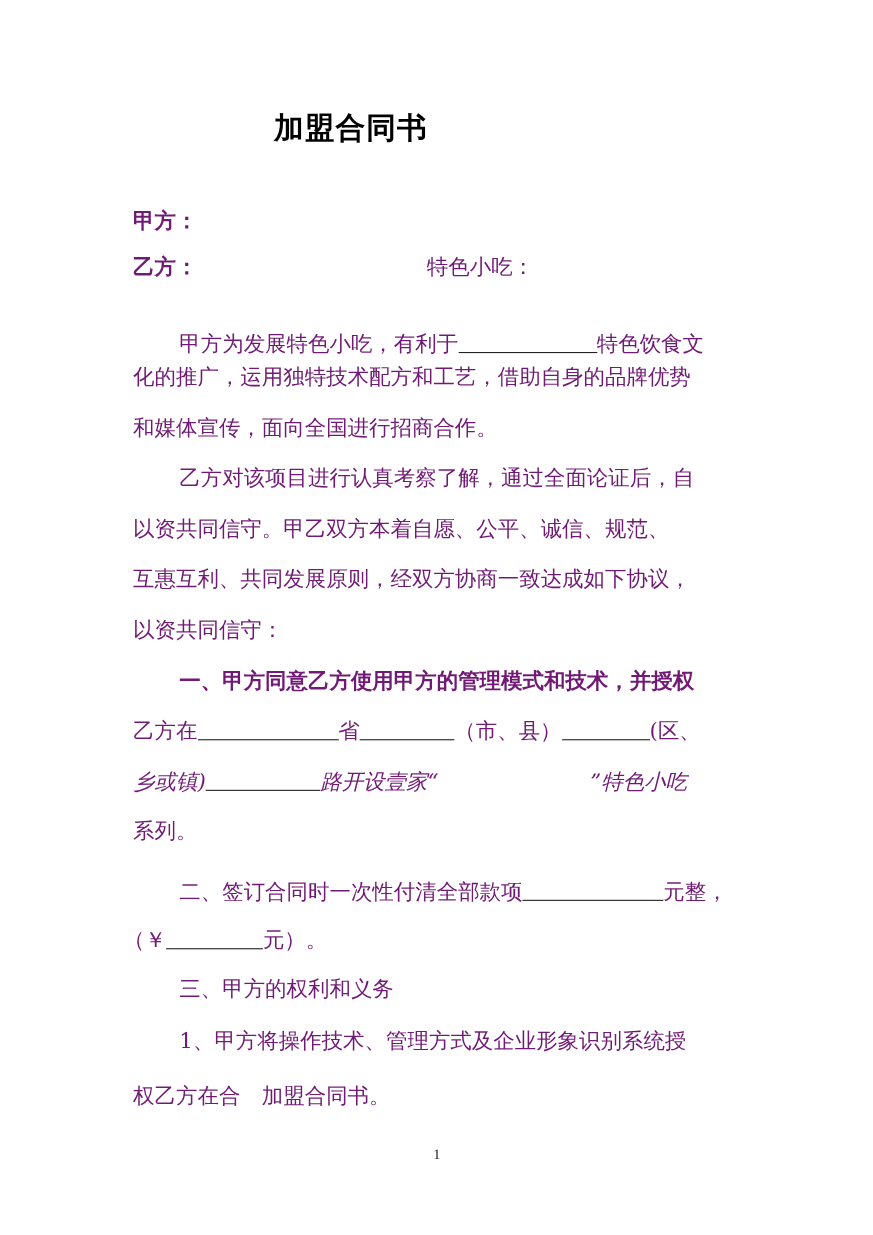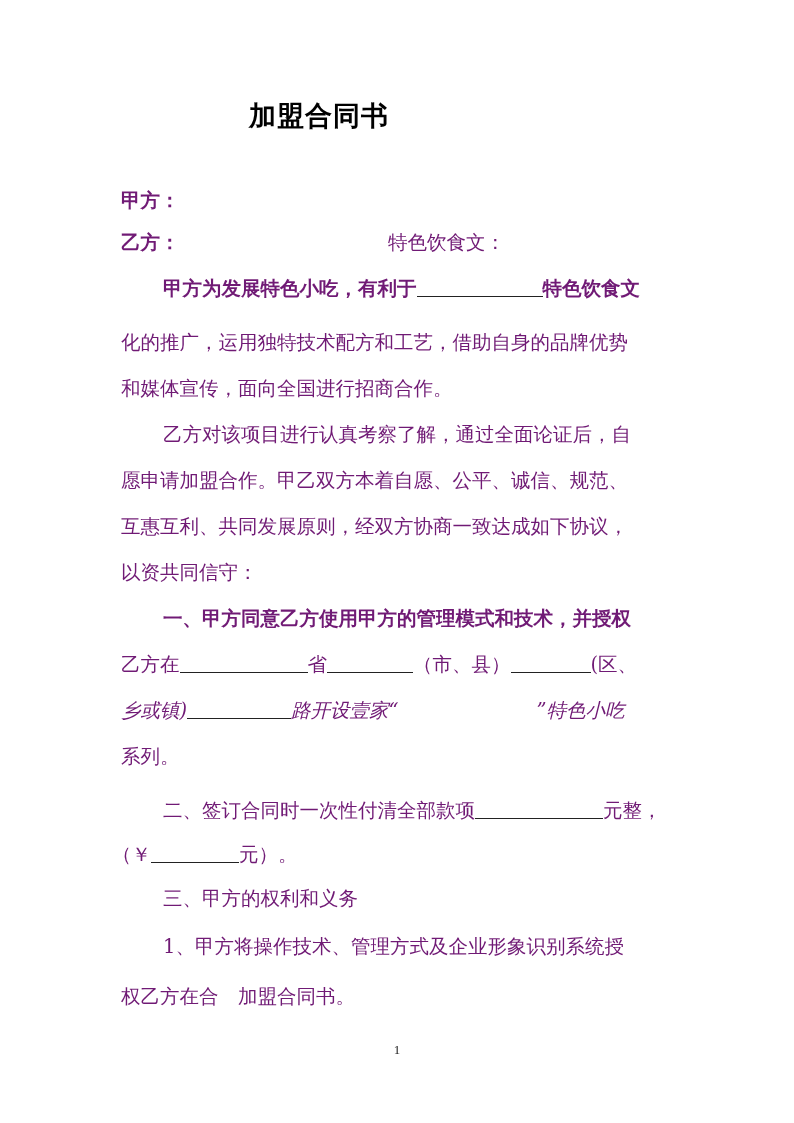--- a/index.html
+++ b/index.html
@@ -20,30 +20,30 @@
 </head>
 <body>
 
 <div class="page">
 
   <div class="title">加盟合同书</div>
 
   <div class="line bold" style="top:188px;">甲方：</div>
 
   <div class="line bold" style="top:230px;">乙方：</div>
-  <div class="line" style="top:230px; left:388px;">特色饮食文：</div>
+  <div class="line" style="top:230px; left:388px;">特色小吃：</div>
 
-  <div class="line indent" style="top:276px;font-weight:bold;">
+  <div class="line indent" style="top:300px;">
     <span>甲方为发展特色小吃，有利于</span><span class="blank" style="width:126px;"></span><span>特色饮食文</span>
   </div>
   <div class="line" style="top:330px;">化的推广，运用独特技术配方和工艺，借助自身的品牌优势</div>
   <div class="line" style="top:376px;">和媒体宣传，面向全国进行招商合作。</div>
 
   <div class="line indent" style="top:422px;">乙方对该项目进行认真考察了解，通过全面论证后，自</div>
-  <div class="line" style="top:468px;">愿申请加盟合作。甲乙双方本着自愿、公平、诚信、规范、</div>
+  <div class="line" style="top:468px;">以资共同信守。甲乙双方本着自愿、公平、诚信、规范、</div>
   <div class="line" style="top:514px;">互惠互利、共同发展原则，经双方协商一致达成如下协议，</div>
   <div class="line" style="top:560px;">以资共同信守：</div>
 
   <div class="line indent" style="top:606px;font-weight:bold;">一、甲方同意乙方使用甲方的管理模式和技术，并授权</div>
   <div class="line" style="top:652px;">
     <span>乙方在</span><span class="blank" style="width:128px;"></span><span>省</span><span class="blank" style="width:86px;"></span><span>（市、县）</span><span class="blank" style="width:80px;"></span><span>(区、</span>
   </div>
   <div class="line" style="top:698px;font-style:italic;">
     <span>乡或镇)</span><span class="blank" style="width:104px;"></span><span>路开设壹家“</span><span class="gap" style="width:138px;"></span><span>”特色小吃</span>
   </div>

